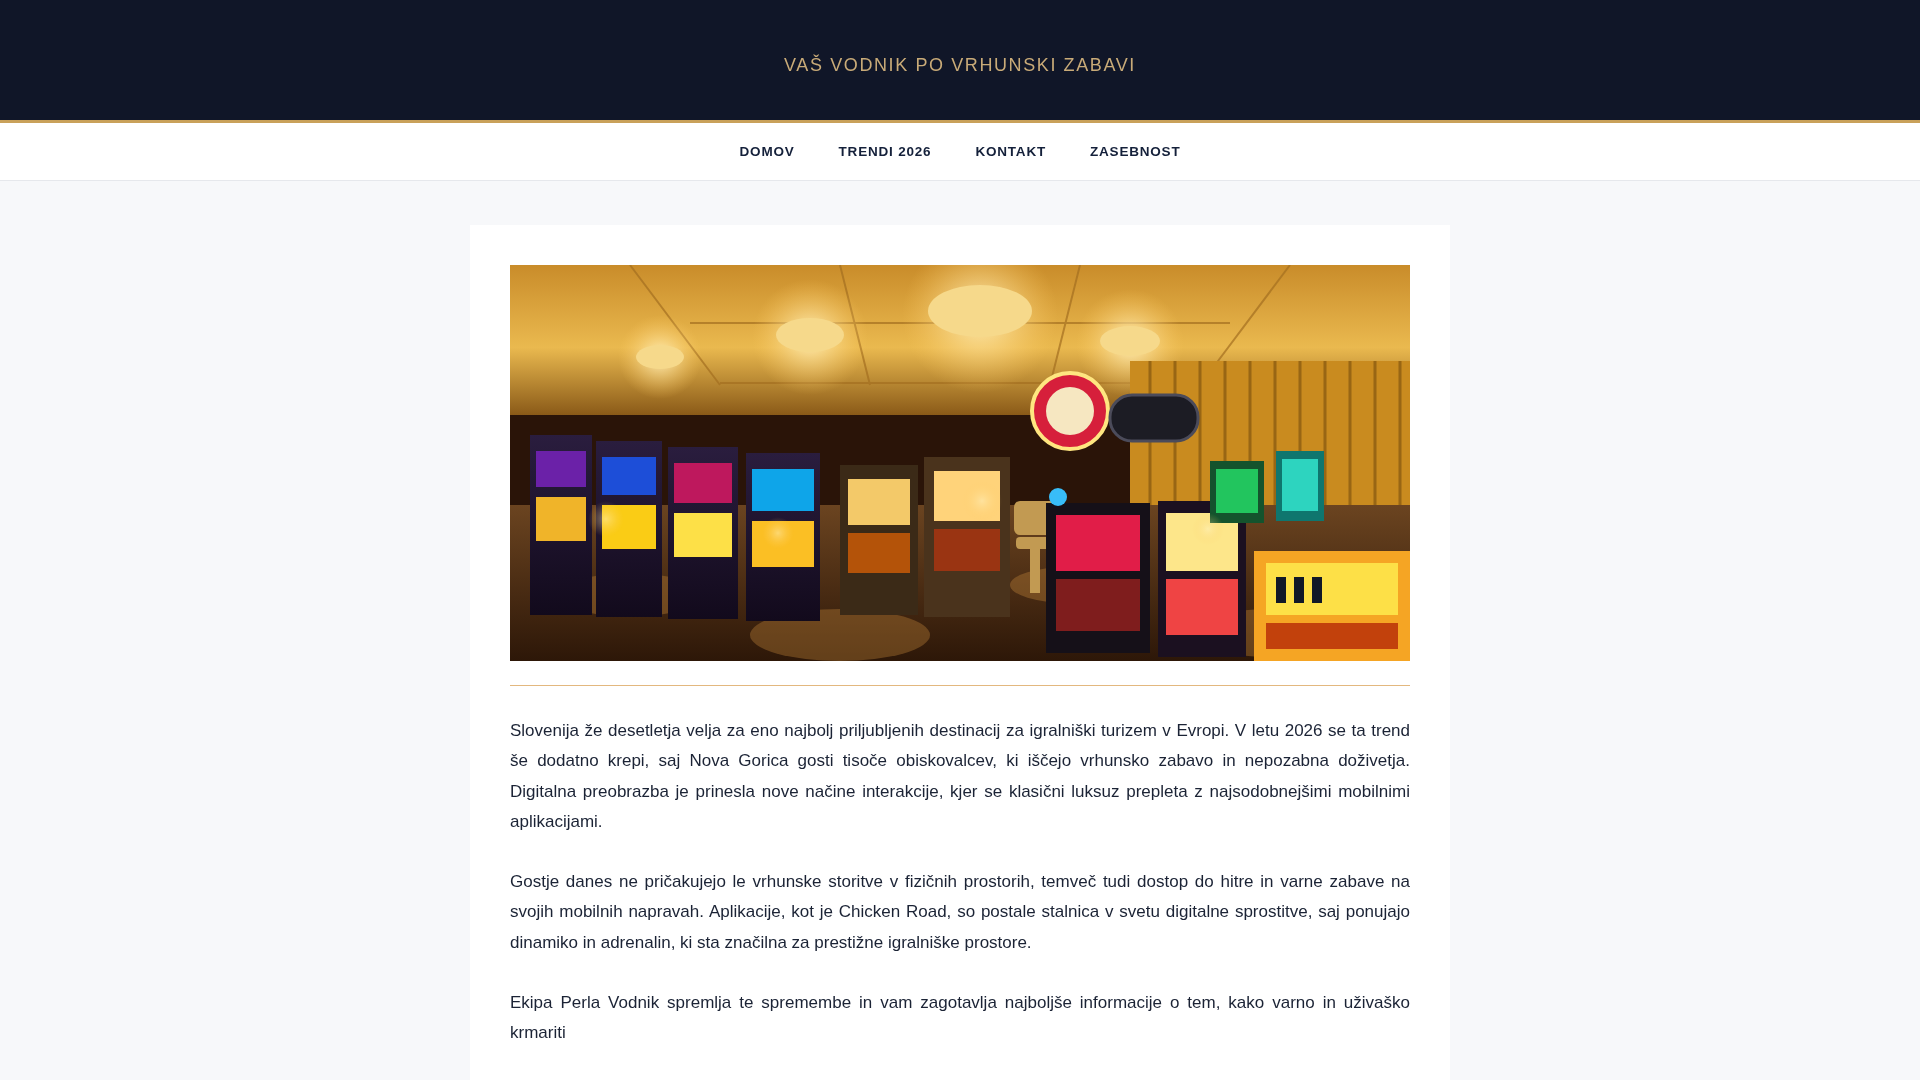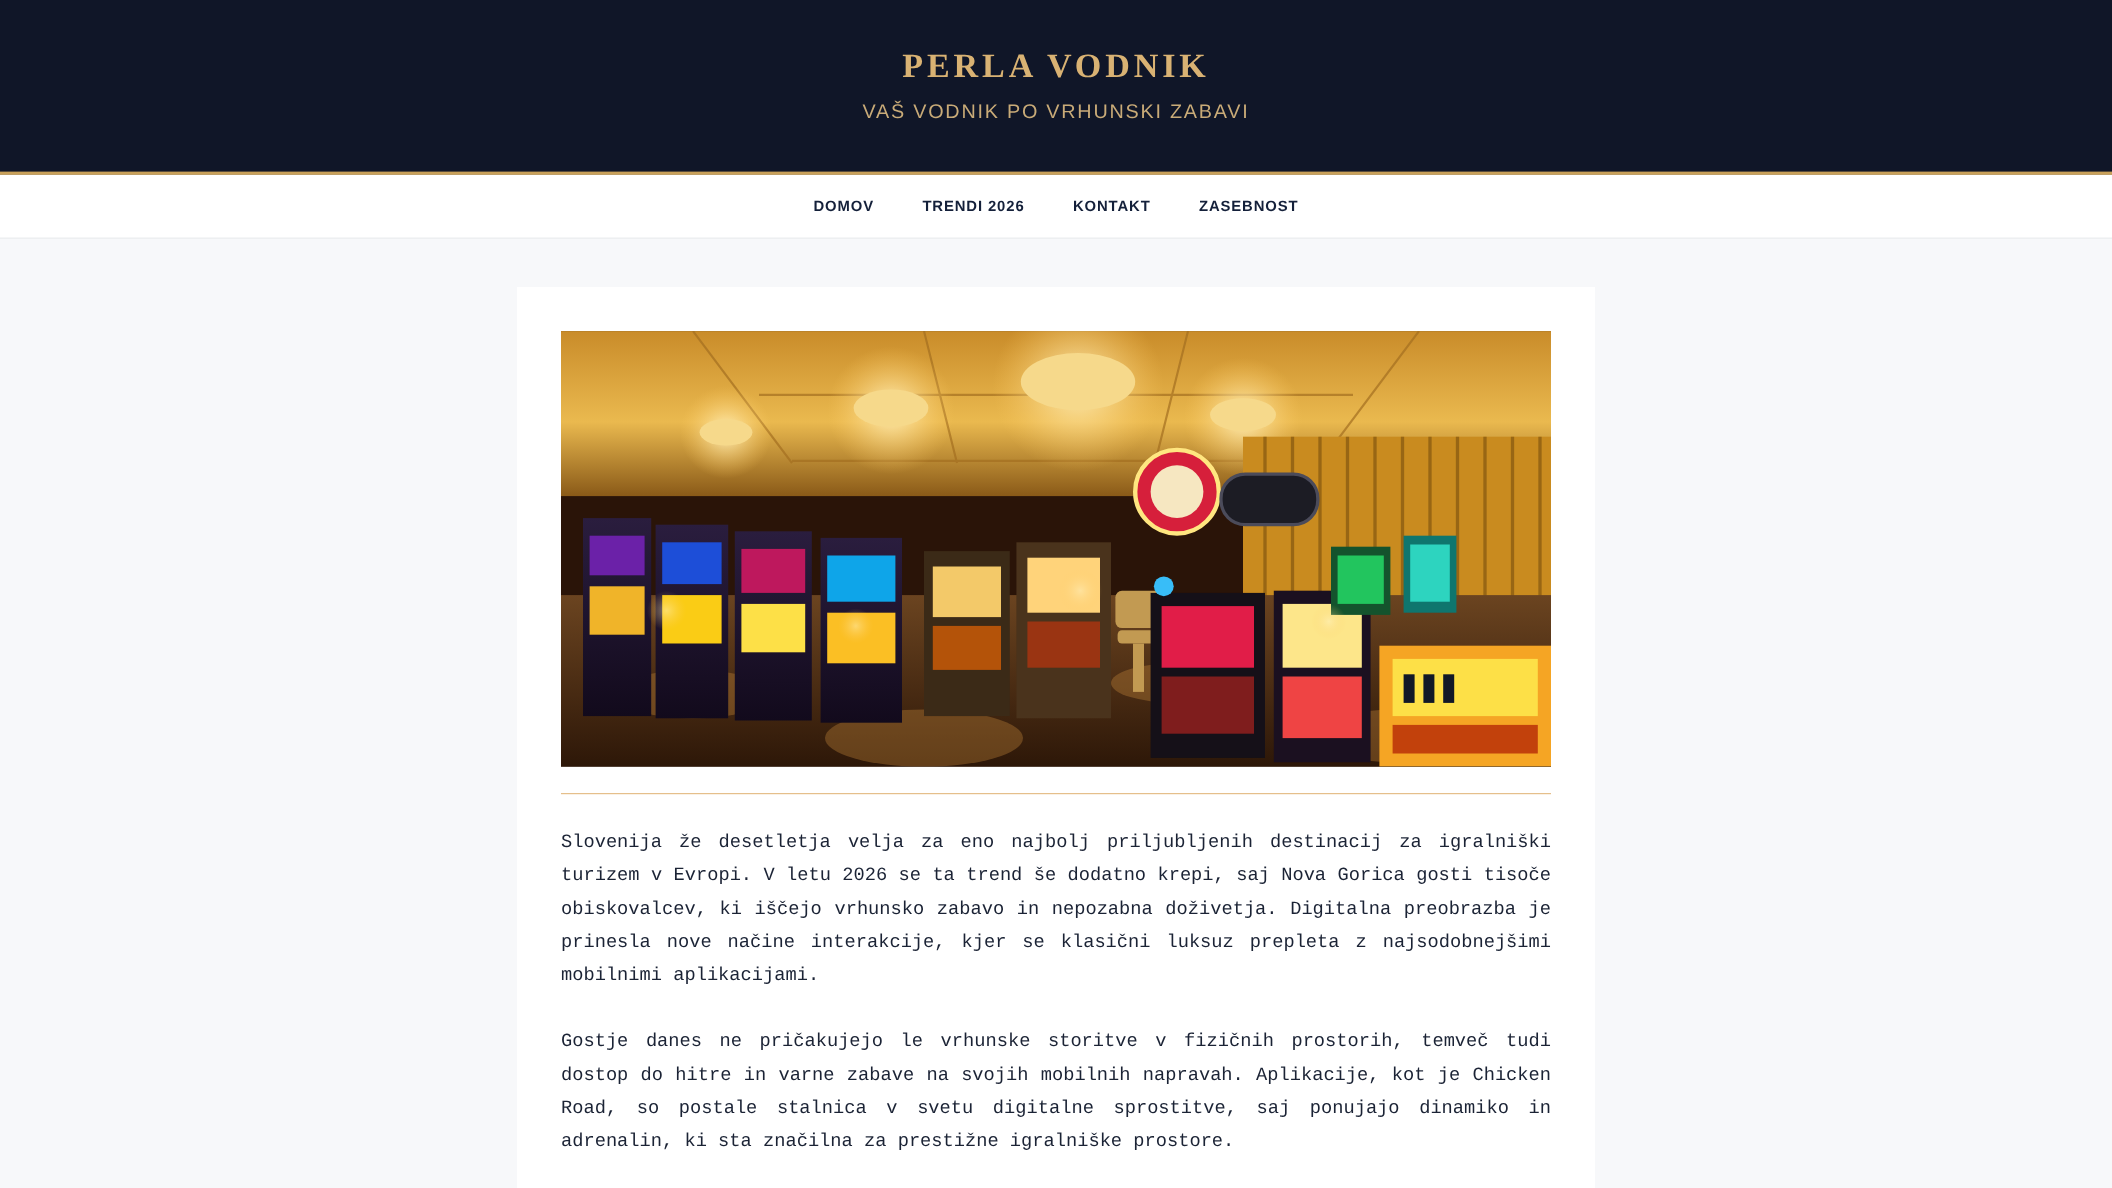--- a/index.html
+++ b/index.html
@@ -94,33 +94,32 @@
     margin: 42px 0 0;
     line-height: 1.25;
   }
   .title-rule {
     border: none;
     border-top: 1px solid #e3b87f;
     margin: 24px 0 0;
   }
 
   .article-body p {
-    font-family: Liberation Mono, monospace;
+    font-family: Liberation Sans, sans-serif;
     font-size: 17px;
     line-height: 1.78;
     color: #1b2335;
     text-align: justify;
     margin: 30px 0 0;
   }
 </style>
 </head>
 <body>
 
 <header class="site-header">
-  <h1 class="site-title">PERLA VODNIK</h1>
   <p class="site-tagline">VAŠ VODNIK PO VRHUNSKI ZABAVI</p>
 </header>
 
 <nav class="site-nav">
   <ul class="nav-list">
     <li>
       <a class="nav-link" href="#">DOMOV</a>
     </li>
     <li>
       <a class="nav-link" href="#">TRENDI 2026</a>

